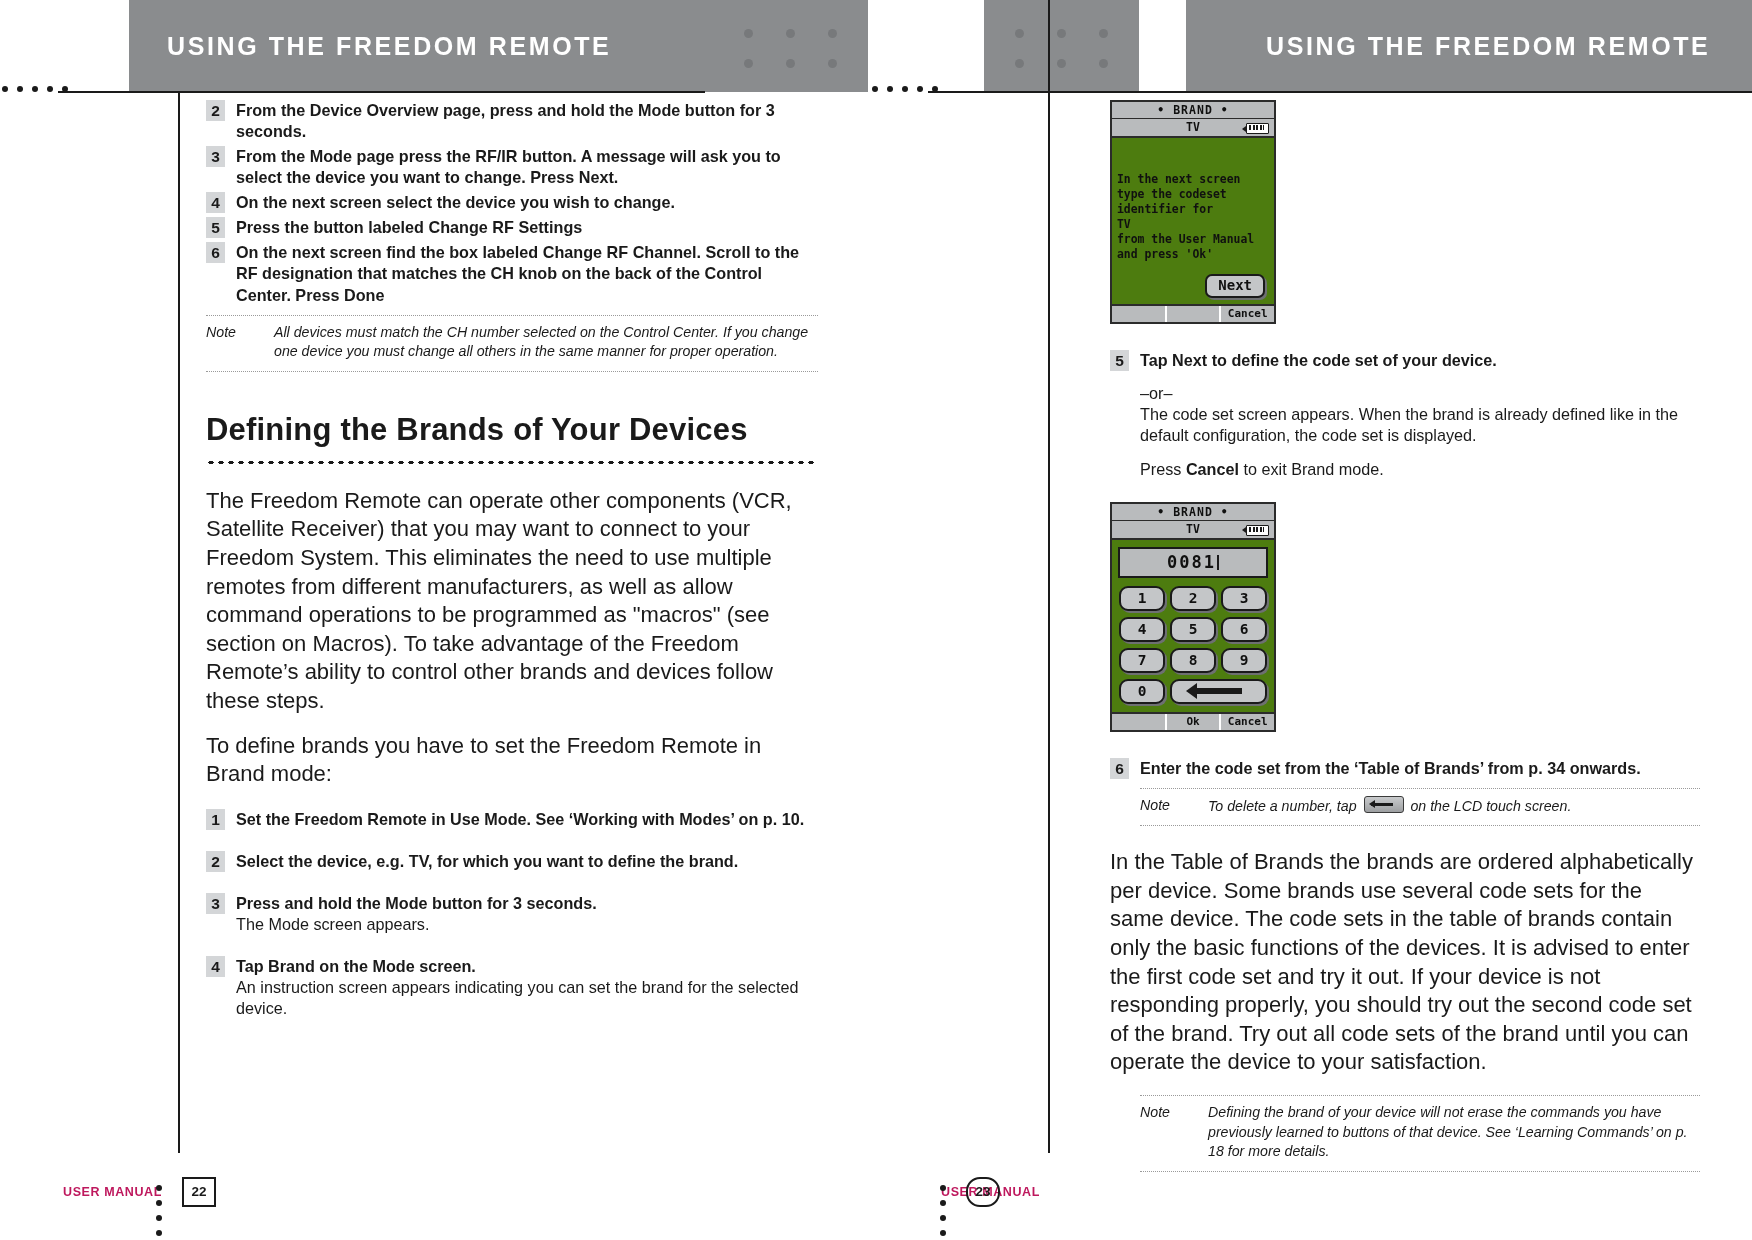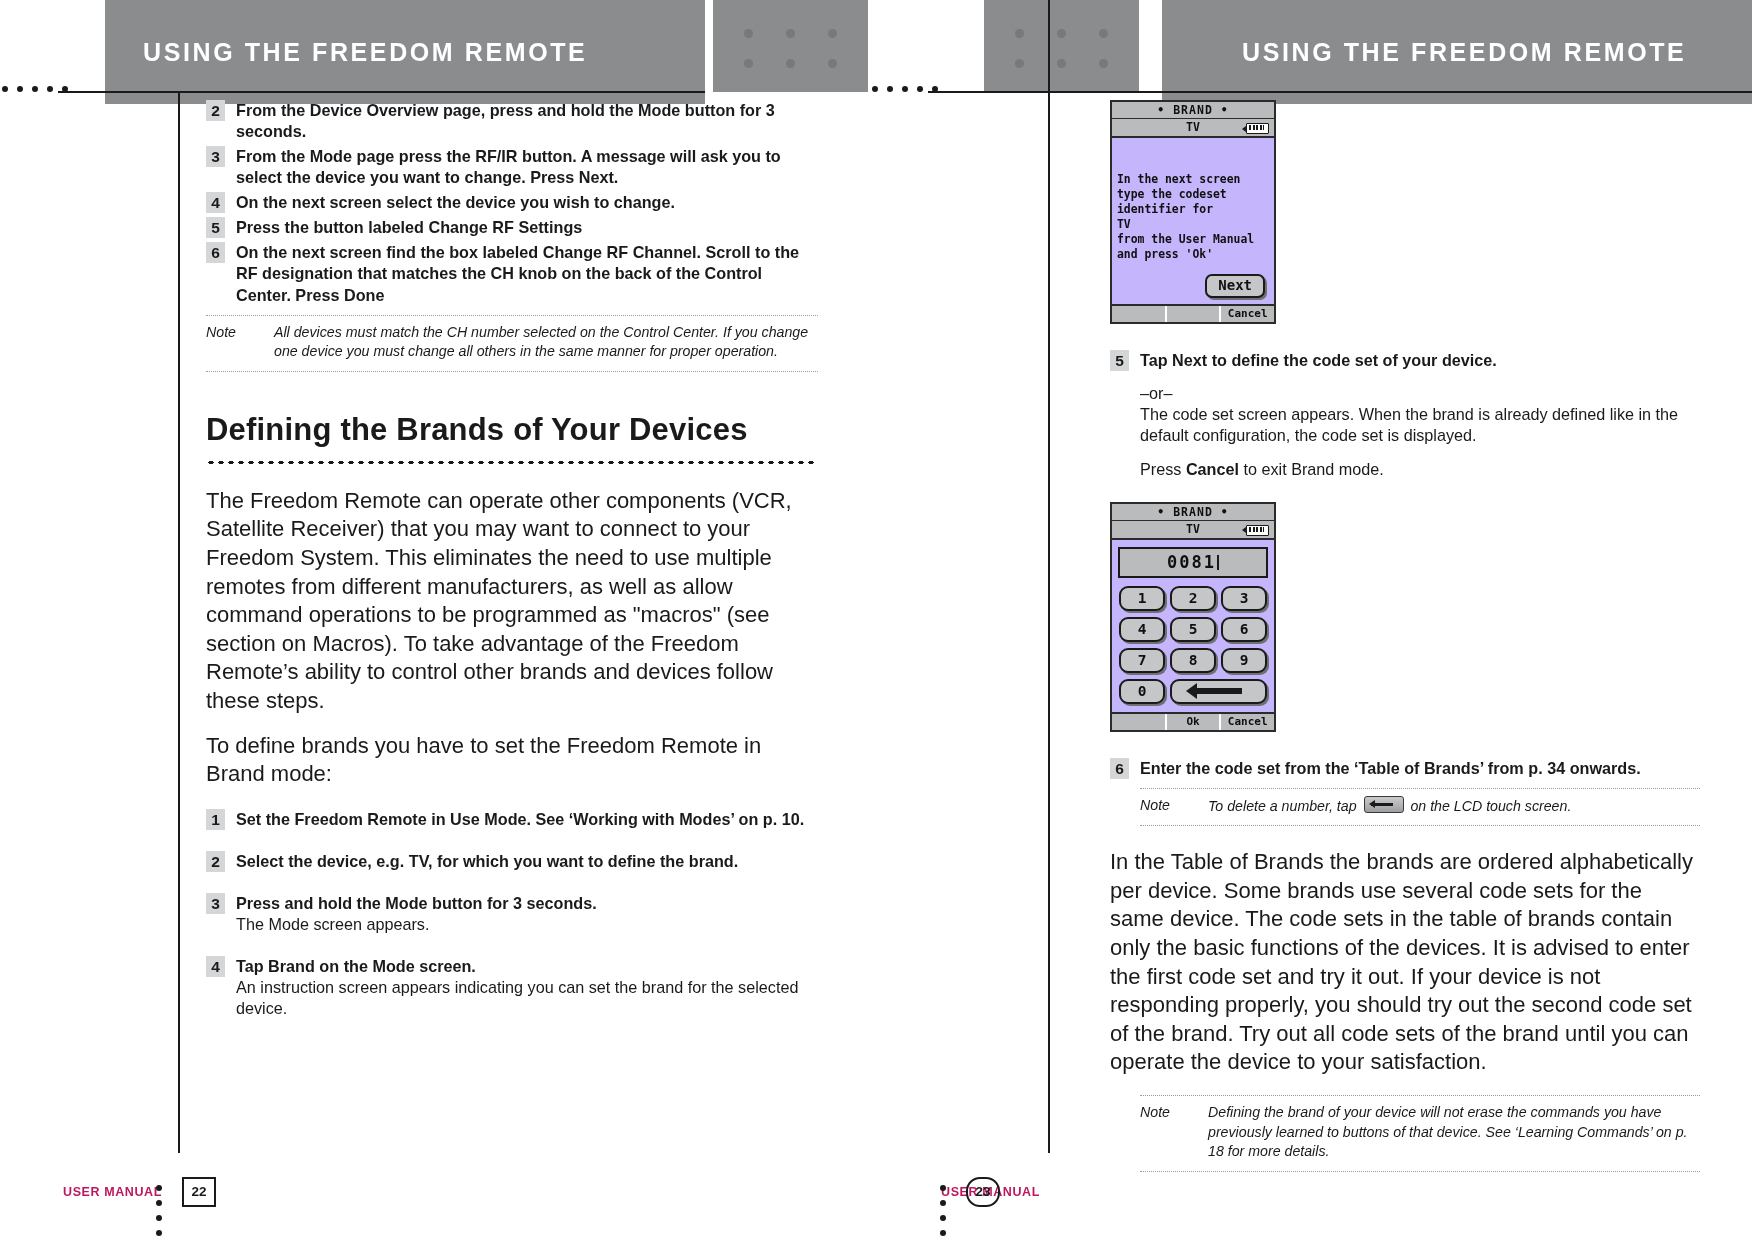--- a/index.html
+++ b/index.html
@@ -20,28 +20,29 @@
   .header-band {
     position: absolute;
     top: 0;
     left: 0;
     width: 1752px;
     height: 92px;
   }
   .hdr-title {
     position: absolute;
     top: 0;
-    height: 104px;
+    height: 92px;
     background: #8a8c8e;
     color: #ffffff;
     font-size: 25px;
     font-weight: bold;
     letter-spacing: 2.6px;
     display: flex;
     align-items: center;
+    margin-left: 24px;
   }
   .hdr-title.left  { left: 105px;  width: 600px; padding-left: 38px; box-sizing: border-box; }
   .hdr-title.right { left: 1162px; width: 590px; padding-left: 80px; box-sizing: border-box; }
 
   .hdr-dots-block {
     position: absolute;
     top: 0;
     height: 92px;
     background: #8a8c8e;
     display: flex;
@@ -208,21 +209,21 @@
     margin: 22px 0 0 0;
   }
   .para.sm { margin-top: 16px; }
 
   .steplist { margin-top: 20px; }
 
   
   .lcd {
     width: 162px;
     border: 2px solid #2b2b2b;
-    background: #c4b5fd;
+    background: #4d7c0f;
     font-family: "DejaVu Sans Mono", monospace;
     margin: 0 0 0 0;
   }
   .lcd-title {
     background: #b9bbbd;
     border-bottom: 1px solid #2b2b2b;
     text-align: center;
     font-size: 11.5px;
     font-weight: bold;
     letter-spacing: 1px;

